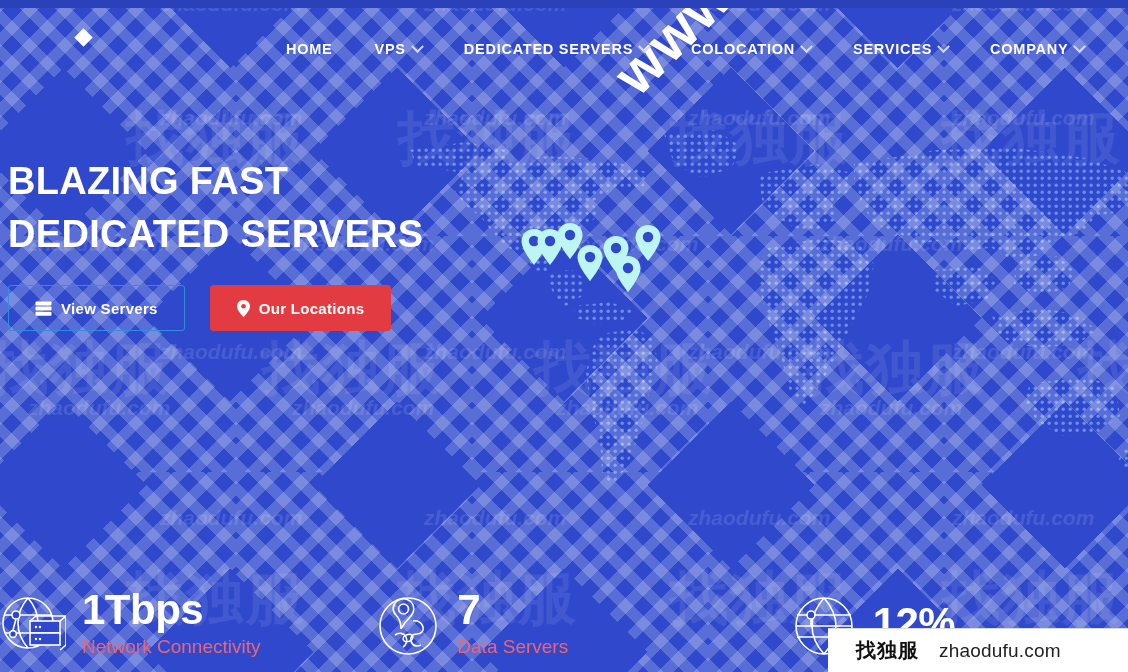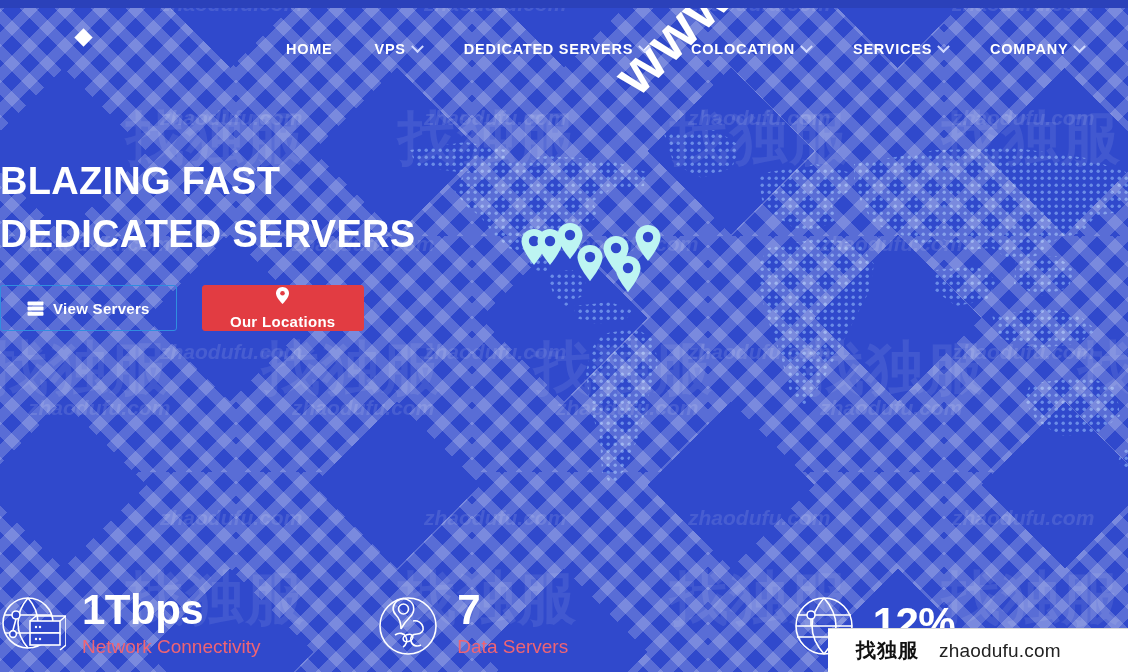--- a/index.html
+++ b/index.html
@@ -188,21 +188,21 @@
     transform: rotate(45deg) translate(-2px,-2px);
   }
 
   
   .hero {
     position: absolute;
     left: 0;
     top: 155px;
     width: 520px;
     z-index: 16;
-    padding-left: 0px;
+    padding-left: 8px;
   }
   .hero h1 {
     color: #fff;
     font-size: 38px;
     font-weight: 700;
     line-height: 53px;
     letter-spacing: .3px;
     text-transform: uppercase;
   }
   .hero h1 .l2 { display: block; }
@@ -238,21 +238,20 @@
   .btn-outline {
     border: 1px solid #2f8ee0;
     background: transparent;
     margin-left: 0px;
     min-width: 162px;
   }
   .btn-solid {
     background: #e23c42;
     border: 1px solid #e23c42;
     min-width: 162px;
-    flex-direction: column;
   }
   .btn svg { display: block; }
 
   
   .pins { position: absolute; inset: 0; z-index: 10; pointer-events: none; }
   .pin { position: absolute; }
   .pin svg { display: block; }
 
   
   .stats {

